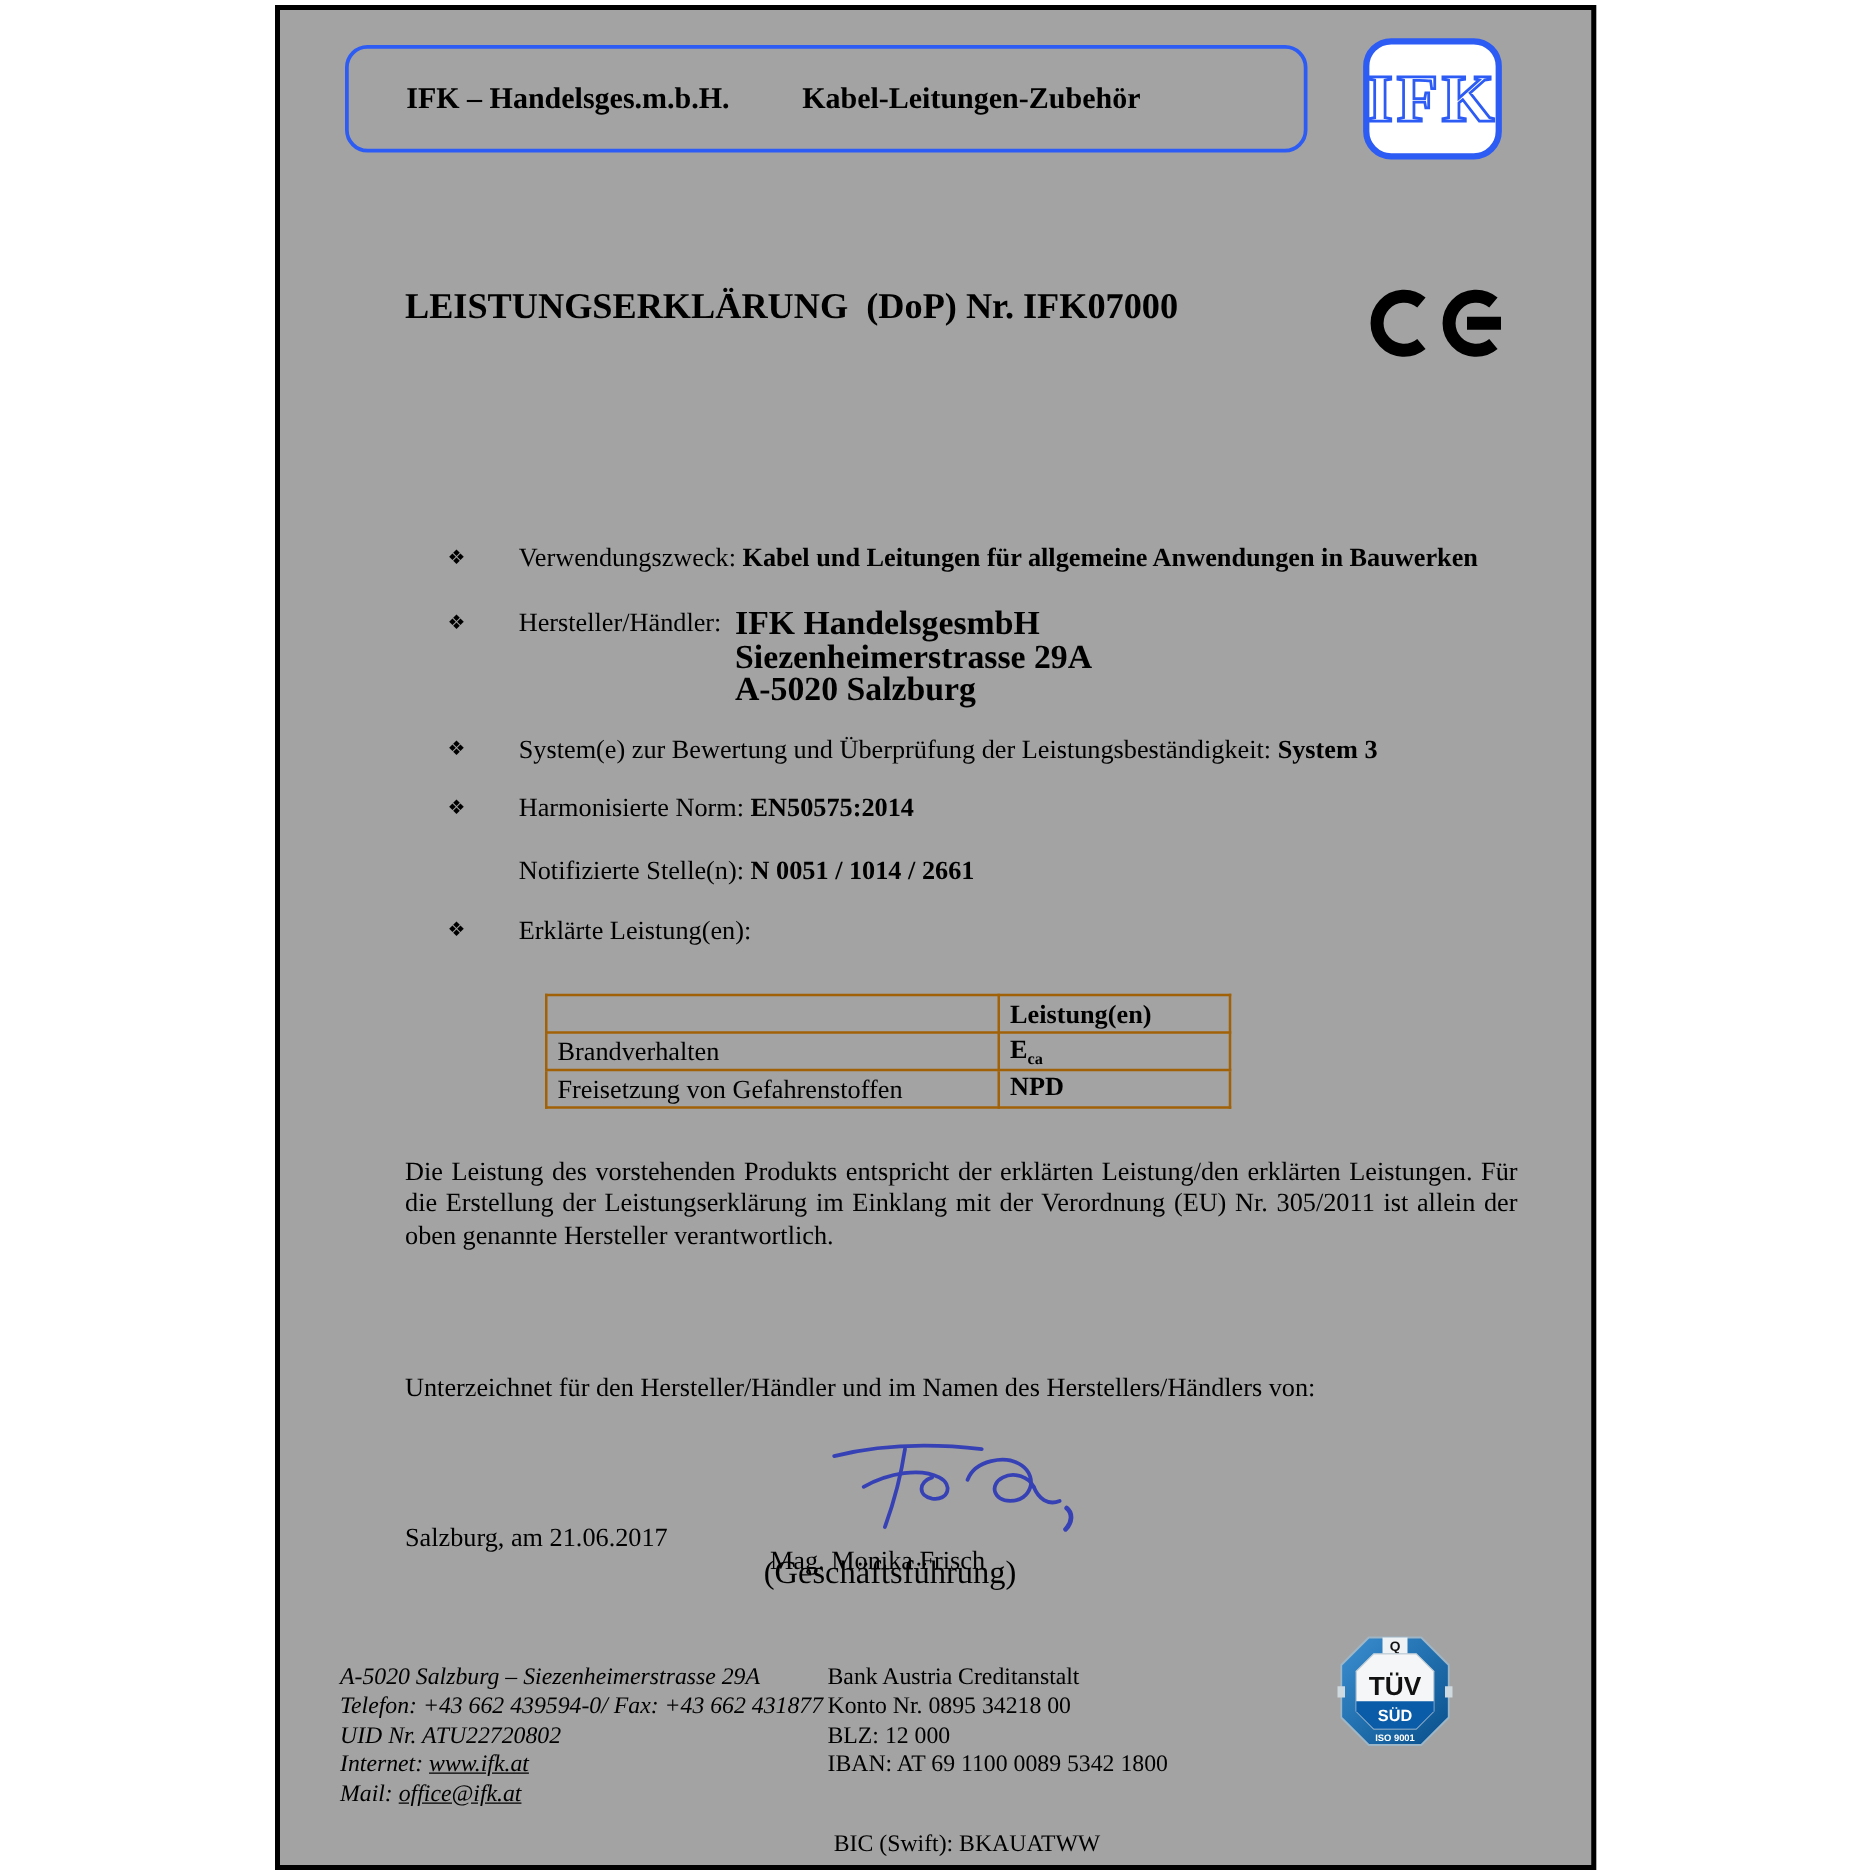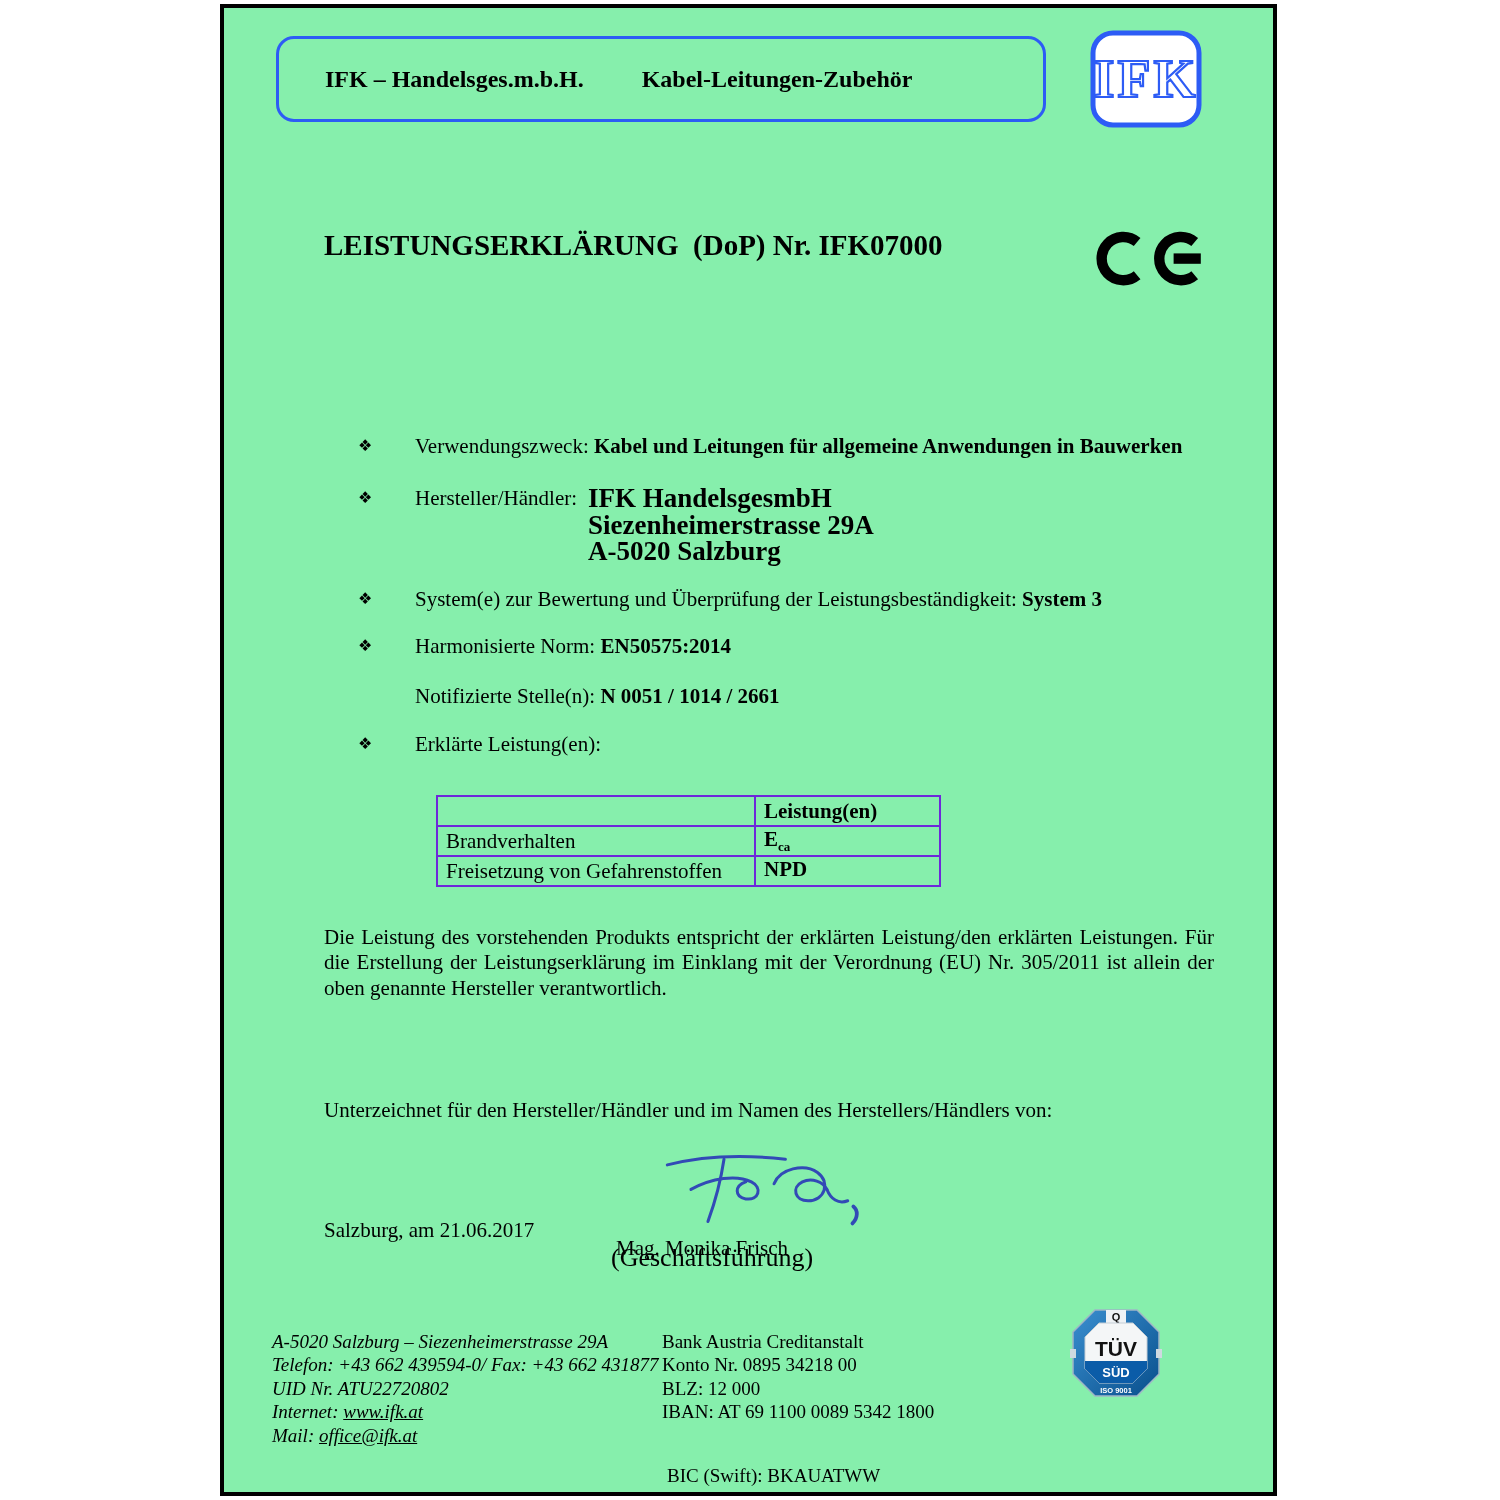--- a/index.html
+++ b/index.html
@@ -1,19 +1,19 @@
 <!DOCTYPE html>
 <html><head>
 <meta charset="utf-8">
 <style>
   html,body{margin:0;padding:0;background:#fff;}
   .canvas{position:relative;width:1500px;height:1500px;background:#fff;overflow:hidden;
           font-family:"Liberation Serif",serif;color:#000;}
   .page{position:absolute;left:220px;top:4px;width:1057px;height:1492px;
-        border:4px solid #000;background:#86efac;box-sizing:border-box;}
+        border:4px solid #000;background:#a3a3a3;box-sizing:border-box;}
   .abs{position:absolute;}
   .pre{white-space:pre-wrap;}
   .b{font-weight:bold;}
 
   
   .header-box{left:52px;top:28px;width:770px;height:86px;border:3px solid #2d5cf5;
               border-radius:18px;display:flex;align-items:center;padding-left:46px;
               gap:58px;box-sizing:border-box;}
   .header-box span{font-size:24px;font-weight:bold;}
 
@@ -21,23 +21,23 @@
   .doc-title{left:100px;top:220px;font-size:29px;font-weight:bold;line-height:34px;}
 
   
   .brow{left:134px;font-size:21px;line-height:26px;}
   .bmark{display:inline-block;width:57px;font-family:"DejaVu Sans",sans-serif;
          font-size:16px;vertical-align:top;}
   .addr{left:364px;font-size:27px;font-weight:bold;line-height:26.5px;}
 
   
   .ptable{left:212px;top:787px;border-collapse:collapse;}
-  .ptable td{border:2px solid #6d28d9;font-size:21px;height:30px;padding:0 8px;
+  .ptable td{border:2px solid #a16207;font-size:21px;height:30px;padding:0 8px;
              box-sizing:border-box;vertical-align:middle;}
-  .ptable .c1{width:318px;margin-left:40px;}
+  .ptable .c1{width:362px;margin-left:40px;}
   .ptable .c2{width:185px;}
   .ptable sub{font-size:13px;font-weight:bold;}
 
   
   .decl{left:100px;top:917px;width:890px;font-size:21px;line-height:25.4px;
         text-align:justify;}
 
   .sig-statement{left:100px;top:1090px;font-size:21px;}
   .place-date{left:100px;top:1210px;font-size:21px;}
   .signer-name{left:392px;top:1228px;font-size:21px;}

